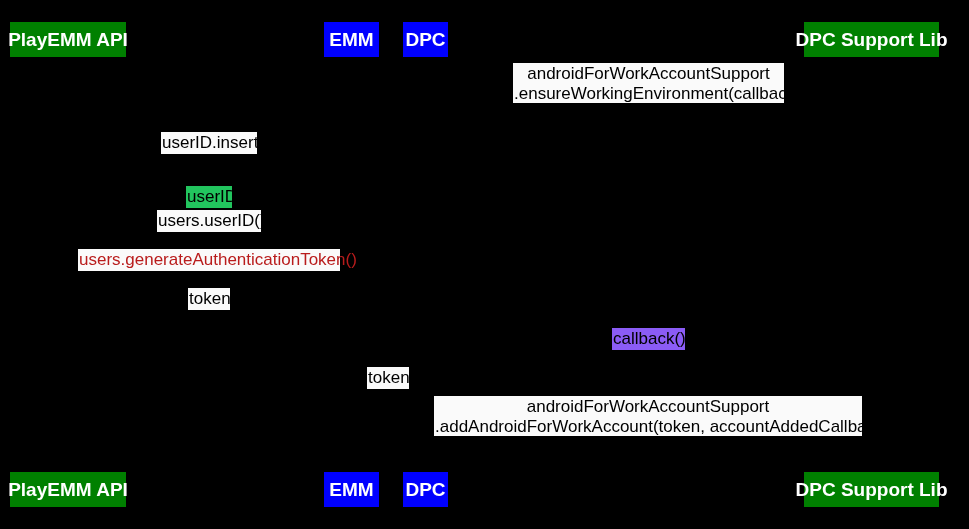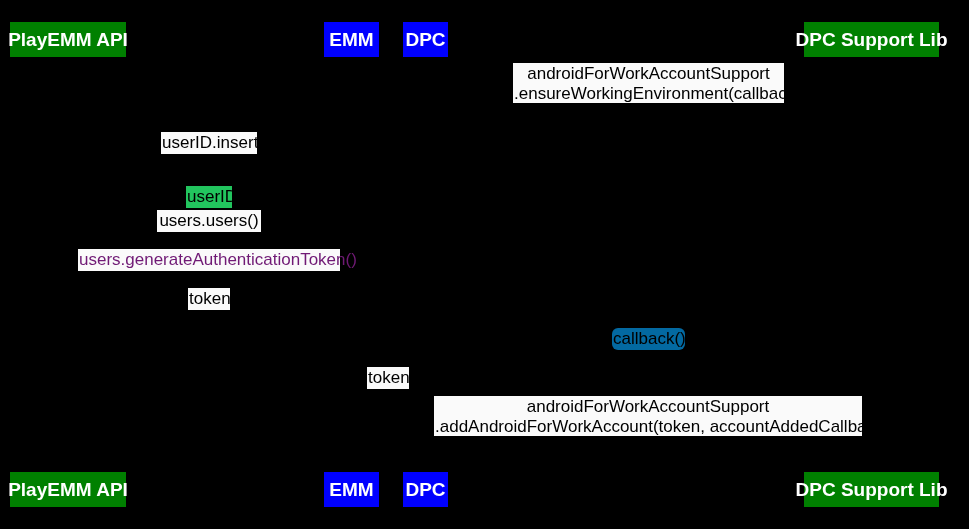--- a/index.html
+++ b/index.html
@@ -68,24 +68,24 @@
       <div class="participant" style="left: 10px; top: 22px; width: 116px; height: 35px; background: rgb(0, 128, 0); color: rgb(255, 255, 255);">PlayEMM API</div>
       <div class="participant" style="left: 324px; top: 22px; width: 55px; height: 35px; background: rgb(0, 0, 255); color: rgb(255, 255, 255);">EMM</div>
       <div class="participant" style="left: 403px; top: 22px; width: 45px; height: 35px; background: rgb(0, 0, 255); color: rgb(255, 255, 255);">DPC</div>
       <div class="participant" style="left: 804px; top: 22px; width: 135px; height: 35px; background: rgb(0, 128, 0); color: rgb(255, 255, 255);">DPC Support Lib</div>
     </div>
   <div id="messages-layer">
       <div class="msg-label two-line" style="left: 513px; top: 63px; width: 271px; height: 40px; background: rgb(250, 250, 250); color: rgb(0, 0, 0);">androidForWorkAccountSupport
 .ensureWorkingEnvironment(callback)</div>
       <div class="msg-label" style="left: 161px; top: 132px; width: 96px; height: 22px; background: rgb(250, 250, 250); color: rgb(0, 0, 0);">userID.insert()</div>
       <div class="msg-label" style="left: 186px; top: 171px; width: 46px; height: 22px; background: #22c55e; color: rgb(0, 0, 0); margin-top: 15px;">userID</div>
-      <div class="msg-label" style="left: 157px; top: 210px; width: 104px; height: 22px; background: rgb(250, 250, 250); color: rgb(0, 0, 0);">users.users()</div>
-      <div class="msg-label" style="left: 78px; top: 249px; width: 262px; height: 22px; background: rgb(250, 250, 250); color: #701a75;">users.generateAuthenticationToken()</div>
+      <div class="msg-label" style="left: 157px; top: 210px; width: 104px; height: 22px; background: rgb(250, 250, 250); color: rgb(0, 0, 0);">users.userID()</div>
+      <div class="msg-label" style="left: 78px; top: 249px; width: 262px; height: 22px; background: rgb(250, 250, 250); color: #b91c1c;">users.generateAuthenticationToken()</div>
       <div class="msg-label" style="left: 188px; top: 288px; width: 42px; height: 22px; background: rgb(250, 250, 250); color: rgb(0, 0, 0);">token</div>
-      <div class="msg-label" style="left: 612px; top: 328px; width: 73px; height: 22px; background: #0369a1; color: rgb(0, 0, 0); border-radius: 6px;">callback()</div>
+      <div class="msg-label" style="left: 612px; top: 328px; width: 73px; height: 22px; background: #8b5cf6; color: rgb(0, 0, 0);">callback()</div>
       <div class="msg-label" style="left: 367px; top: 367px; width: 42px; height: 22px; background: rgb(250, 250, 250); color: rgb(0, 0, 0);">token</div>
       <div class="msg-label two-line" style="left: 434px; top: 396px; width: 428px; height: 40px; background: rgb(250, 250, 250); color: rgb(0, 0, 0);">androidForWorkAccountSupport
 .addAndroidForWorkAccount(token, accountAddedCallback)</div>
     </div>
   <div id="participants-bottom-layer">
       <div class="participant" style="left: 10px; top: 472px; width: 116px; height: 35px; background: rgb(0, 128, 0); color: rgb(255, 255, 255);">PlayEMM API</div>
       <div class="participant" style="left: 324px; top: 472px; width: 55px; height: 35px; background: rgb(0, 0, 255); color: rgb(255, 255, 255);">EMM</div>
       <div class="participant" style="left: 403px; top: 472px; width: 45px; height: 35px; background: rgb(0, 0, 255); color: rgb(255, 255, 255);">DPC</div>
       <div class="participant" style="left: 804px; top: 472px; width: 135px; height: 35px; background: rgb(0, 128, 0); color: rgb(255, 255, 255);">DPC Support Lib</div>
     </div>

